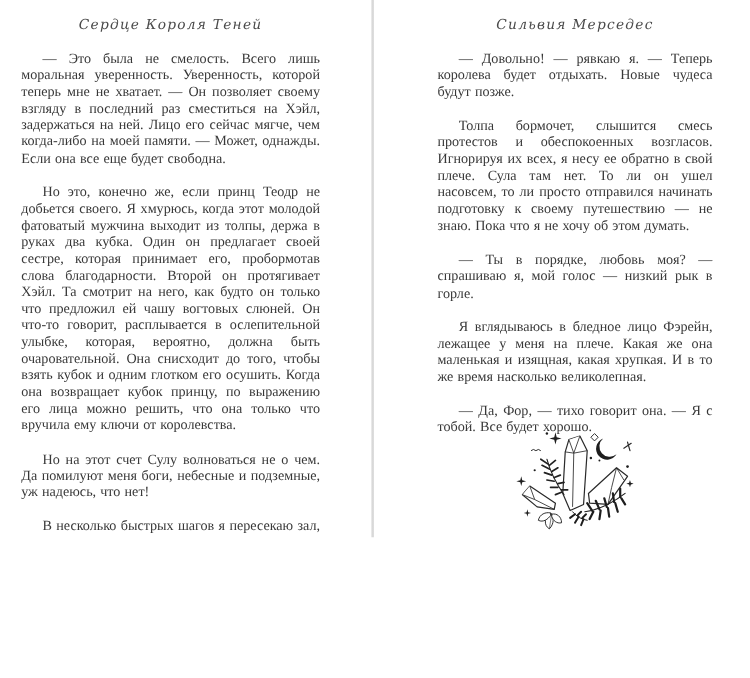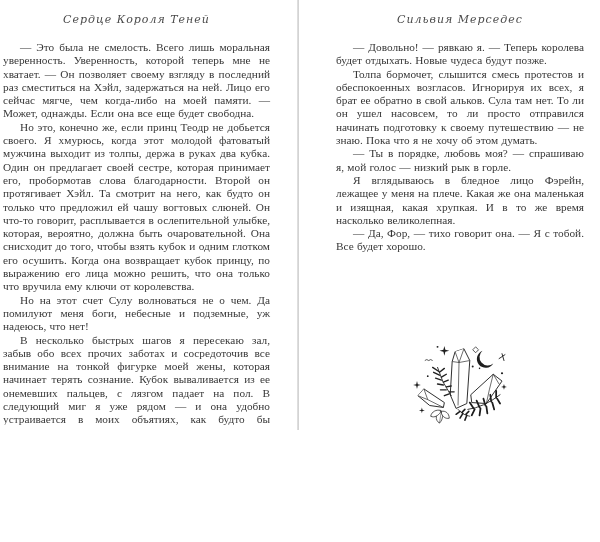--- a/index.html
+++ b/index.html
@@ -24,21 +24,21 @@
     text-align:center;
     font-family:"DejaVu Serif", serif;
     font-style:italic;
     font-size:11px;
     color:#4a4a4a;
     letter-spacing:1px;
     margin-bottom:15px;
     white-space:nowrap;
   }
   .body-text p{
-    margin:0;
+    margin:14px;
     text-align:justify;
     text-indent:17px;
     font-size:11.3px;
     line-height:13.3px;
     color:#383838;
     word-spacing:0.5px;
   }
   .body-text p.no-indent{text-indent:0;}
   .page-footer{
     position:absolute;left:3px;top:451px;width:267px;
@@ -110,21 +110,21 @@
       </div>
     </div>
   </div>
 
   <div class="gutter"></div>
 
   <div class="page page-right">
     <div class="running-head">Сильвия Мерседес</div>
     <div class="body-text">
       <p>— Довольно! — рявкаю я. — Теперь королева будет отдыхать. Новые чудеса будут позже.</p>
-      <p>Толпа бормочет, слышится смесь протестов и обеспокоенных возгласов. Игнорируя их всех, я брат ее обратно в свой альков. Сула там нет. То ли он ушел насовсем, то ли просто отправился начинать подготовку к своему путешествию — не знаю. Пока что я не хочу об этом думать.</p>
+      <p>Толпа бормочет, слышится смесь протестов и обеспокоенных возгласов. Игнорируя их всех, я несу ее обратно в свой плече. Сула там нет. То ли он ушел насовсем, то ли просто отправился начинать подготовку к своему путешествию — не знаю. Пока что я не хочу об этом думать.</p>
       <p>— Ты в порядке, любовь моя? — спрашиваю я, мой голос — низкий рык в горле.</p>
       <p>Я вглядываюсь в бледное лицо Фэрейн, лежащее у меня на плече. Какая же она маленькая и изящная, какая хрупкая. И в то же время насколько великолепная.</p>
       <p>— Да, Фор, — тихо говорит она. — Я с тобой. Все будет хорошо.</p>
     </div>
     <div class="ornament-right">
       <svg width="98" height="86" viewBox="0 0 100 88" fill="none">
         <g stroke="#2b2b2b" stroke-width="1" fill="#ffffff" stroke-linejoin="round">
 
           <path d="M34,63 L13,49 L7,56 L19,66 L33,68 Z"></path>
           <path d="M13,49 L17,60 L7,56 M17,60 L33,68" stroke-width="0.7"></path>

